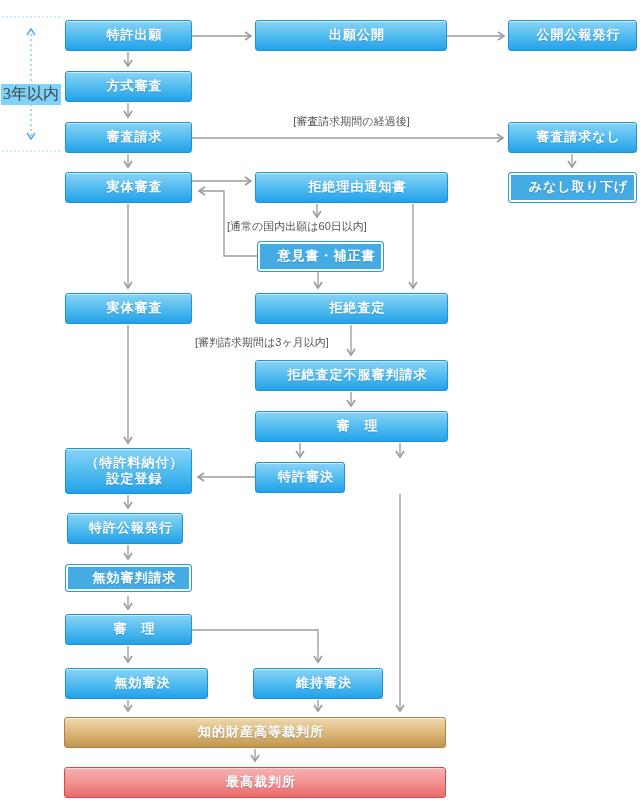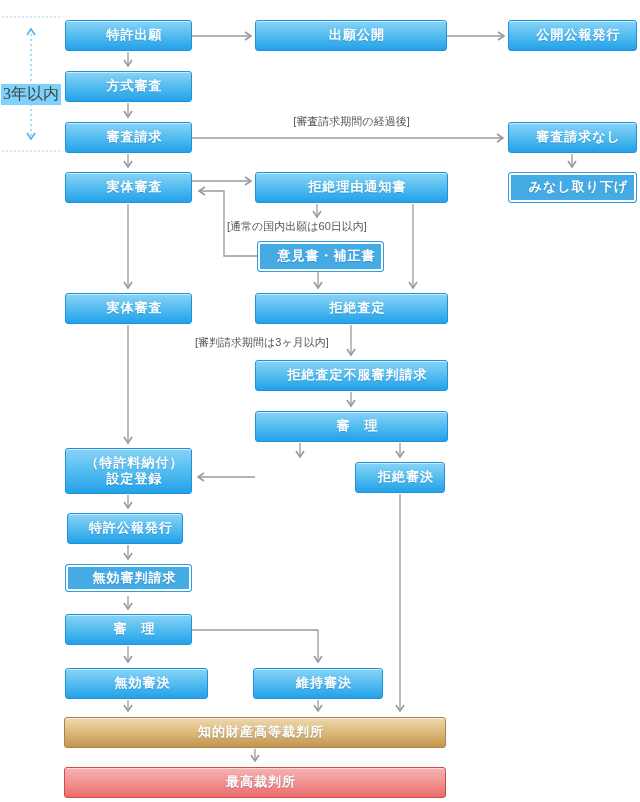--- a/index.html
+++ b/index.html
@@ -111,21 +111,21 @@
   <div class="node blue" style="left:255px;top:172px;width:193px;height:31px">拒絶理由通知書</div>
   <div class="node blue" style="left:65px;top:172px;width:127px;height:31px">実体審査</div>
   <div class="node blue-inner" style="left:508px;top:172px;width:129px;height:31px">みなし取り下げ</div>
   <div class="node blue-inner" style="left:257px;top:241px;width:127px;height:31px">意見書・補正書</div>
   <div class="node blue" style="left:65px;top:293px;width:127px;height:31px">実体審査</div>
   <div class="node blue" style="left:255px;top:293px;width:193px;height:31px">拒絶査定</div>
   <div class="node blue" style="left:255px;top:360px;width:193px;height:31px">拒絶査定不服審判請求</div>
   <div class="node blue" style="left:255px;top:411px;width:193px;height:31px">審　理</div>
   <div class="node blue" style="left:65px;top:448px;width:127px;height:46px">（特許料納付）
 設定登録</div>
-  <div class="node blue" style="left:355px;top:462px;width:90px;height:31px">拒絶審決</div>
+  <div class="node blue" style="left:255px;top:462px;width:90px;height:31px">特許審決</div>
   <div class="node blue" style="left:67px;top:513px;width:116px;height:31px">特許公報発行</div>
   <div class="node blue-inner" style="left:65px;top:564px;width:127px;height:28px">無効審判請求</div>
   <div class="node blue" style="left:65px;top:614px;width:127px;height:31px">審　理</div>
   <div class="node blue" style="left:65px;top:668px;width:143px;height:31px">無効審決</div>
   <div class="node blue" style="left:253px;top:668px;width:130px;height:31px">維持審決</div>
   <div class="node tan" style="left:64px;top:717px;width:382px;height:31px">知的財産高等裁判所</div>
   <div class="node red" style="left:64px;top:767px;width:382px;height:31px">最高裁判所</div>
 
 </div>
 

